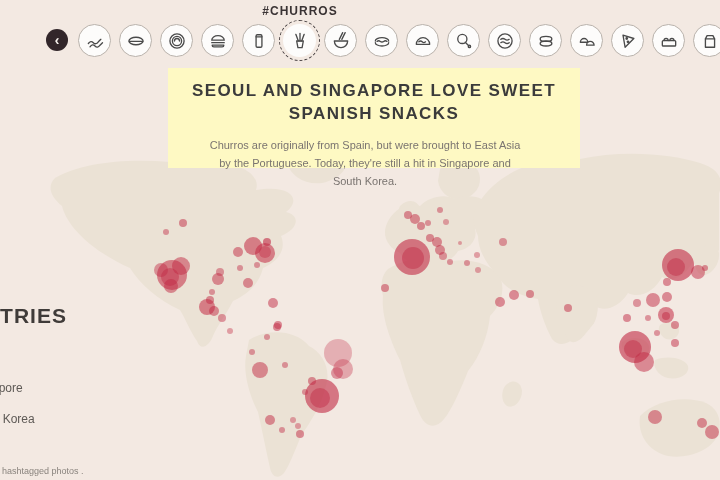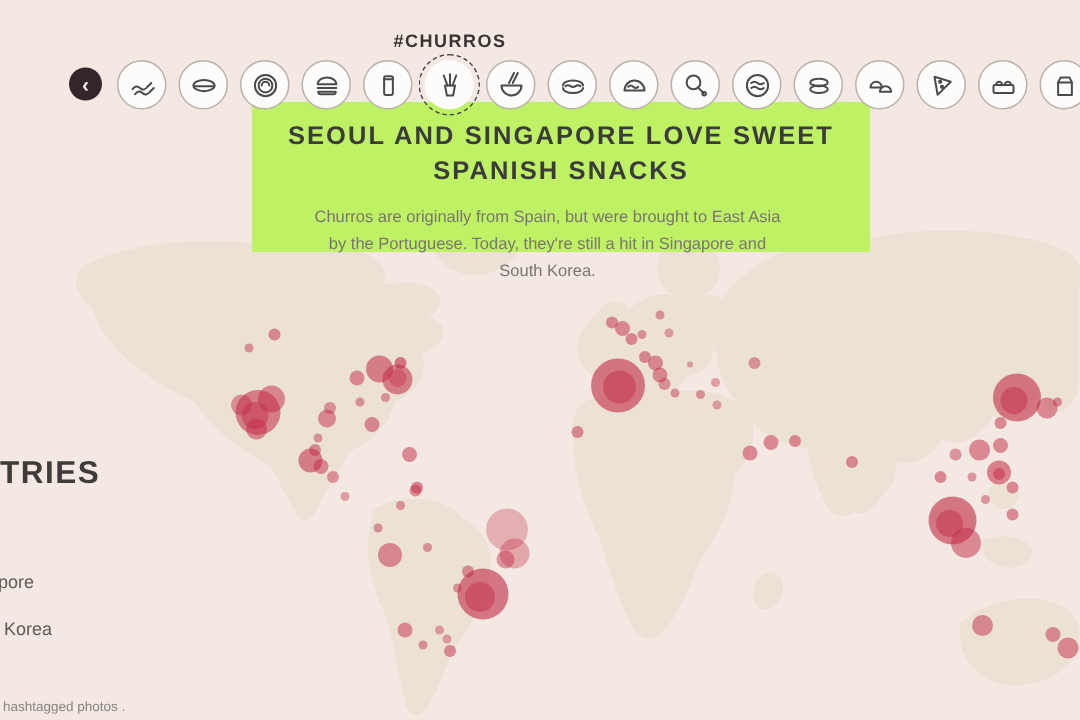--- a/index.html
+++ b/index.html
@@ -6,21 +6,21 @@
   body{
     width:720px;height:480px;position:relative;overflow:hidden;
     background:#f3e9e2;
     font-family:"Liberation Sans","DejaVu Sans",sans-serif;
     color:#3b3b3b;
   }
   
   #map-svg{position:absolute;left:0;top:0;z-index:0;}
   .land{fill:#ebe2d5;}
   
-  #topbar{position:absolute;left:0;top:16px;width:720px;height:66px;z-index:3;}
+  #topbar{position:absolute;left:0;top:0;width:720px;height:66px;z-index:3;}
   #hashtag-label{
     position:absolute;top:4px;left:240px;width:120px;text-align:center;
     font-size:12px;font-weight:bold;letter-spacing:1px;color:#3a3334;
   }
   #icon-row{position:absolute;left:78px;top:24px;display:flex;gap:8px;}
   .food-icon{
     width:33px;height:33px;border-radius:50%;background:#fdfcfb;
     border:1px solid #b9b2ab;box-sizing:border-box;
     display:flex;align-items:center;justify-content:center;
     flex:0 0 auto;cursor:pointer;position:relative;
@@ -33,21 +33,21 @@
     border:1.8px dashed #4a4344;border-radius:50%;
   }
   #back-btn{
     position:absolute;left:46px;top:29px;width:22px;height:22px;border-radius:50%;
     background:#32262a;color:#f6f1ec;display:flex;align-items:center;justify-content:center;
     font-size:14px;font-weight:bold;cursor:pointer;line-height:1;
   }
   
   #title-card{
     position:absolute;left:168px;top:68px;width:412px;height:100px;z-index:2;
-    background:#bef264;text-align:center;box-sizing:border-box;padding-top:12px;
+    background:#fef9c3;text-align:center;box-sizing:border-box;padding-top:12px;
   }
   #page-title{
     font-size:17px;font-weight:bold;letter-spacing:1.4px;color:#3b3b3b;
     line-height:1.35;margin:0 18px;
   }
   #page-subtitle{
     font-size:11px;color:#7a7470;line-height:1.65;margin:10px 56px 0 38px;
   }
   
   #legend{position:absolute;left:0;top:300px;z-index:2;}

